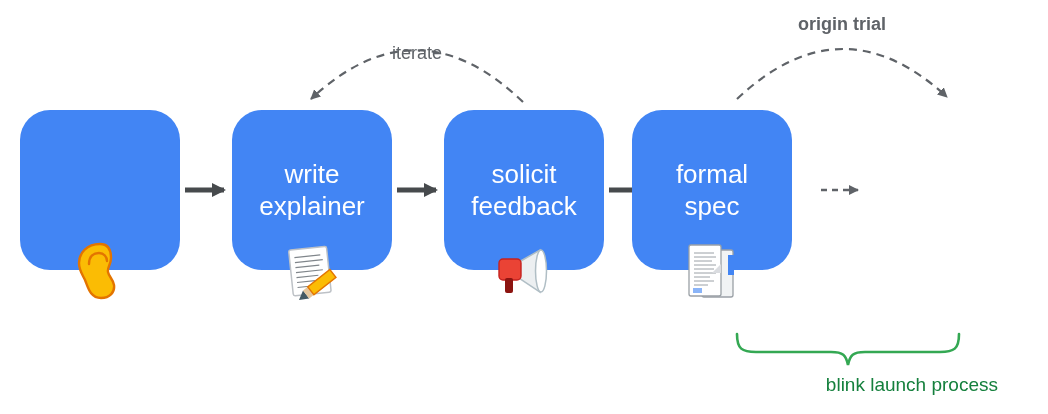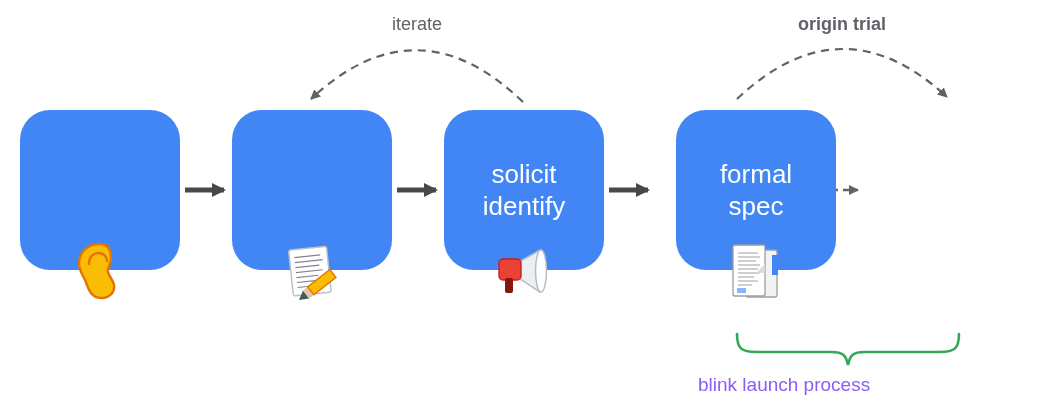--- a/index.html
+++ b/index.html
@@ -24,25 +24,25 @@
   .icon-megaphone { bottom:-30px; }
   .icon-docs      { bottom:-38px; }
   .icon-ship      { bottom:-34px; }
 
   .overlay { position:absolute; left:0; top:0; pointer-events:none; }
 
   .note {
     position:absolute; top:14px; width:220px; text-align:center;
     font-size:18px; color:#5f6368;
   }
-  .note-iterate { left:307px; }
+  .note-iterate { left:307px;margin-top:29px; }
   .note-origin  { left:732px;font-weight:bold; }
   .brace-label {
-    position:absolute; top:374px; left:698px; width:300px; text-align:left;
-    font-size:19px; color:#8b5cf6;
+    position:absolute; top:374px; left:698px; width:300px; text-align:right;
+    font-size:19px; color:#15803d;
   }
 </style>
 </head>
 <body>
 
 <div class="canvas">
 
   <svg class="overlay" width="1048" height="414" viewBox="0 0 1048 414">
     <defs>
       <marker id="headSolid" markerWidth="16" markerHeight="16" refX="12" refY="7" orient="auto" markerUnits="userSpaceOnUse">
@@ -71,50 +71,51 @@
     <span class="step-icon icon-ear">
       <svg width="50" height="58" viewBox="0 0 50 58">
         <path d="M25 2 C12 2 4 11 4 21 C4 28 7 32 10 38 C13 45 15 56 26 56 C35 56 40 50 39 43
                  C38 37 34 35 33 30 C32 25 36 23 36 16 C36 7 32 2 25 2 Z" fill="#fbbc04" stroke="#e37400" stroke-width="2.4" stroke-linejoin="round"></path>
         <path d="M14 22 C14 14 19 11 24 11 C29 11 32 15 32 19" fill="none" stroke="#e37400" stroke-width="2.4" stroke-linecap="round"></path>
       </svg>
     </span>
   </div>
 
   <div class="step-box" style="left:232px">
+    <div class="step-label">write explainer</div>
     <span class="step-icon icon-memo">
       <svg width="58" height="58" viewBox="0 0 58 58">
         <g transform="rotate(-6 28 28)">
           <rect x="8" y="4" width="38" height="46" rx="2" fill="#ffffff" stroke="#bdc1c6" stroke-width="1.5"></rect>
           <g stroke="#80868b" stroke-width="1.2" fill="none">
             <path d="M13 12h26 M13 17h28 M13 22h24 M13 27h27 M13 32h22 M13 37h18 M13 42h12"></path>
           </g>
         </g>
         <g transform="translate(16 56) rotate(-38)">
           <polygon points="0,0 9,-5 9,5" fill="#455a64"></polygon>
           <rect x="9" y="-5" width="6" height="10" fill="#e6c79c"></rect>
           <rect x="15" y="-5" width="28" height="10" fill="#fbbc04" stroke="#e37400" stroke-width="1.4"></rect>
         </g>
       </svg>
     </span>
   </div>
 
   <div class="step-box" style="left:444px">
-    <div class="step-label">solicit identify</div>
+    <div class="step-label">solicit feedback</div>
     <span class="step-icon icon-megaphone">
       <svg width="62" height="50" viewBox="0 0 62 50">
         <polygon points="26,16 47,4 47,46 26,32" fill="#eceff1" stroke="#b0bec5" stroke-width="1.5"></polygon>
         <ellipse cx="48" cy="25" rx="5.5" ry="21" fill="#ffffff" stroke="#b0bec5" stroke-width="1.5"></ellipse>
         <rect x="6" y="13" width="22" height="21" rx="4" fill="#ea4335" stroke="#c5221f" stroke-width="1.4"></rect>
         <rect x="12" y="32" width="8" height="15" rx="2" fill="#8c1410"></rect>
       </svg>
     </span>
   </div>
 
-  <div class="step-box" style="left:676px">
+  <div class="step-box" style="left:632px">
     <div class="step-label">formal spec</div>
     <span class="step-icon icon-docs">
       <svg width="54" height="62" viewBox="0 0 54 62">
         <rect x="17" y="8" width="31" height="47" rx="2" fill="#f1f3f4" stroke="#9aa0a6" stroke-width="1.3"></rect>
         <rect x="43" y="13" width="6" height="20" fill="#4285f4"></rect>
         <rect x="4" y="3" width="32" height="51" rx="2" fill="#ffffff" stroke="#9aa0a6" stroke-width="1.3"></rect>
         <g stroke="#9aa0a6" stroke-width="1" fill="none">
           <path d="M9 11h20 M9 15h22 M9 19h18 M9 23h22 M9 27h20 M9 31h22 M9 35h16 M9 39h20 M9 43h14"></path>
         </g>
         <rect x="8" y="46" width="9" height="5" fill="#8ab4f8"></rect>

